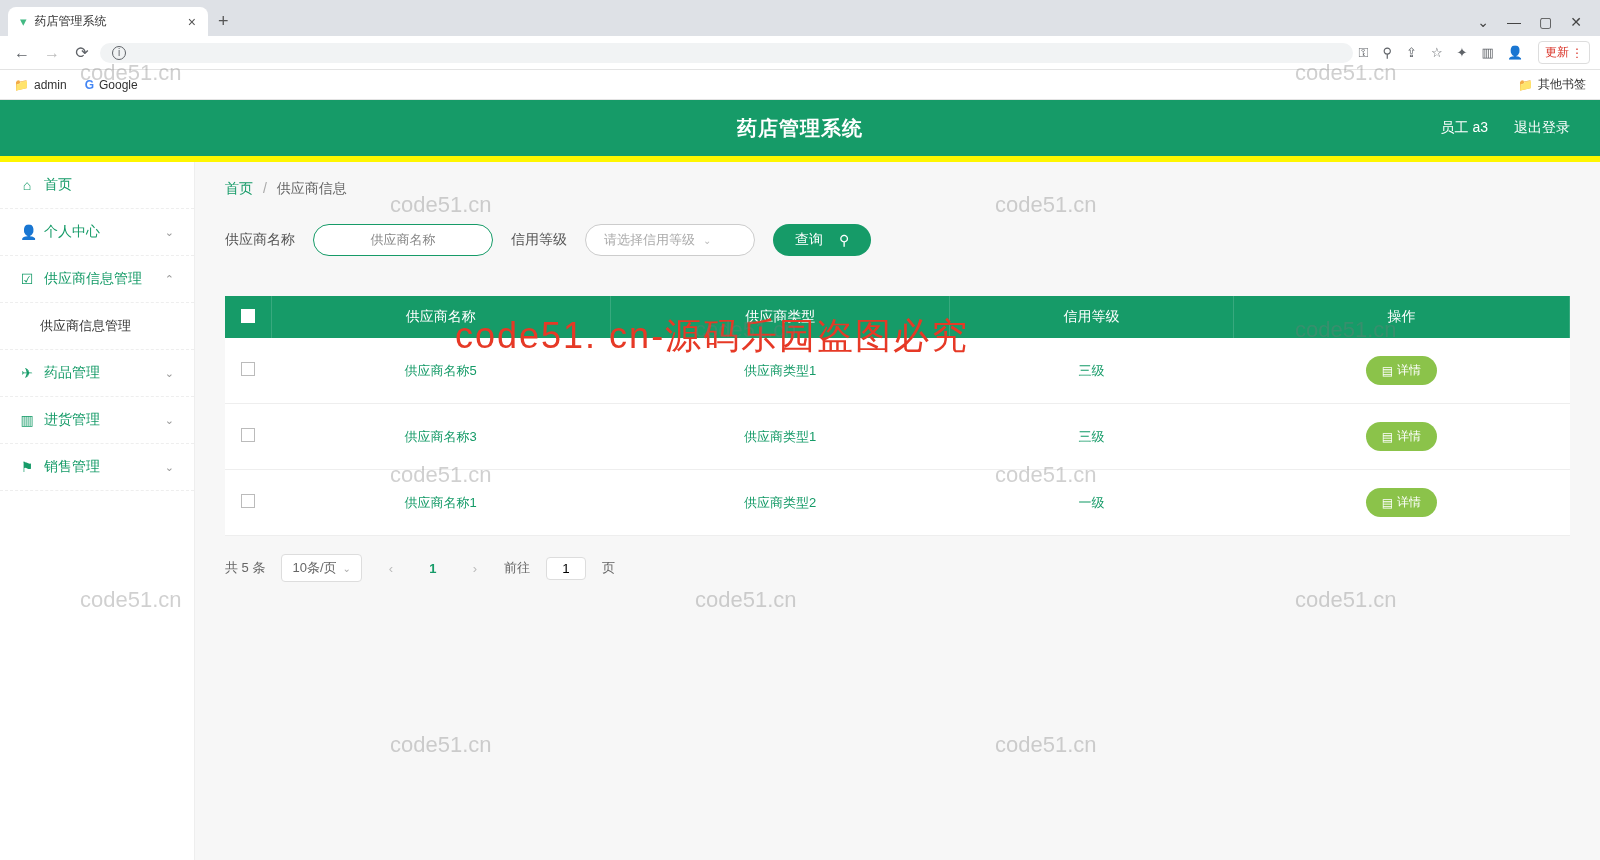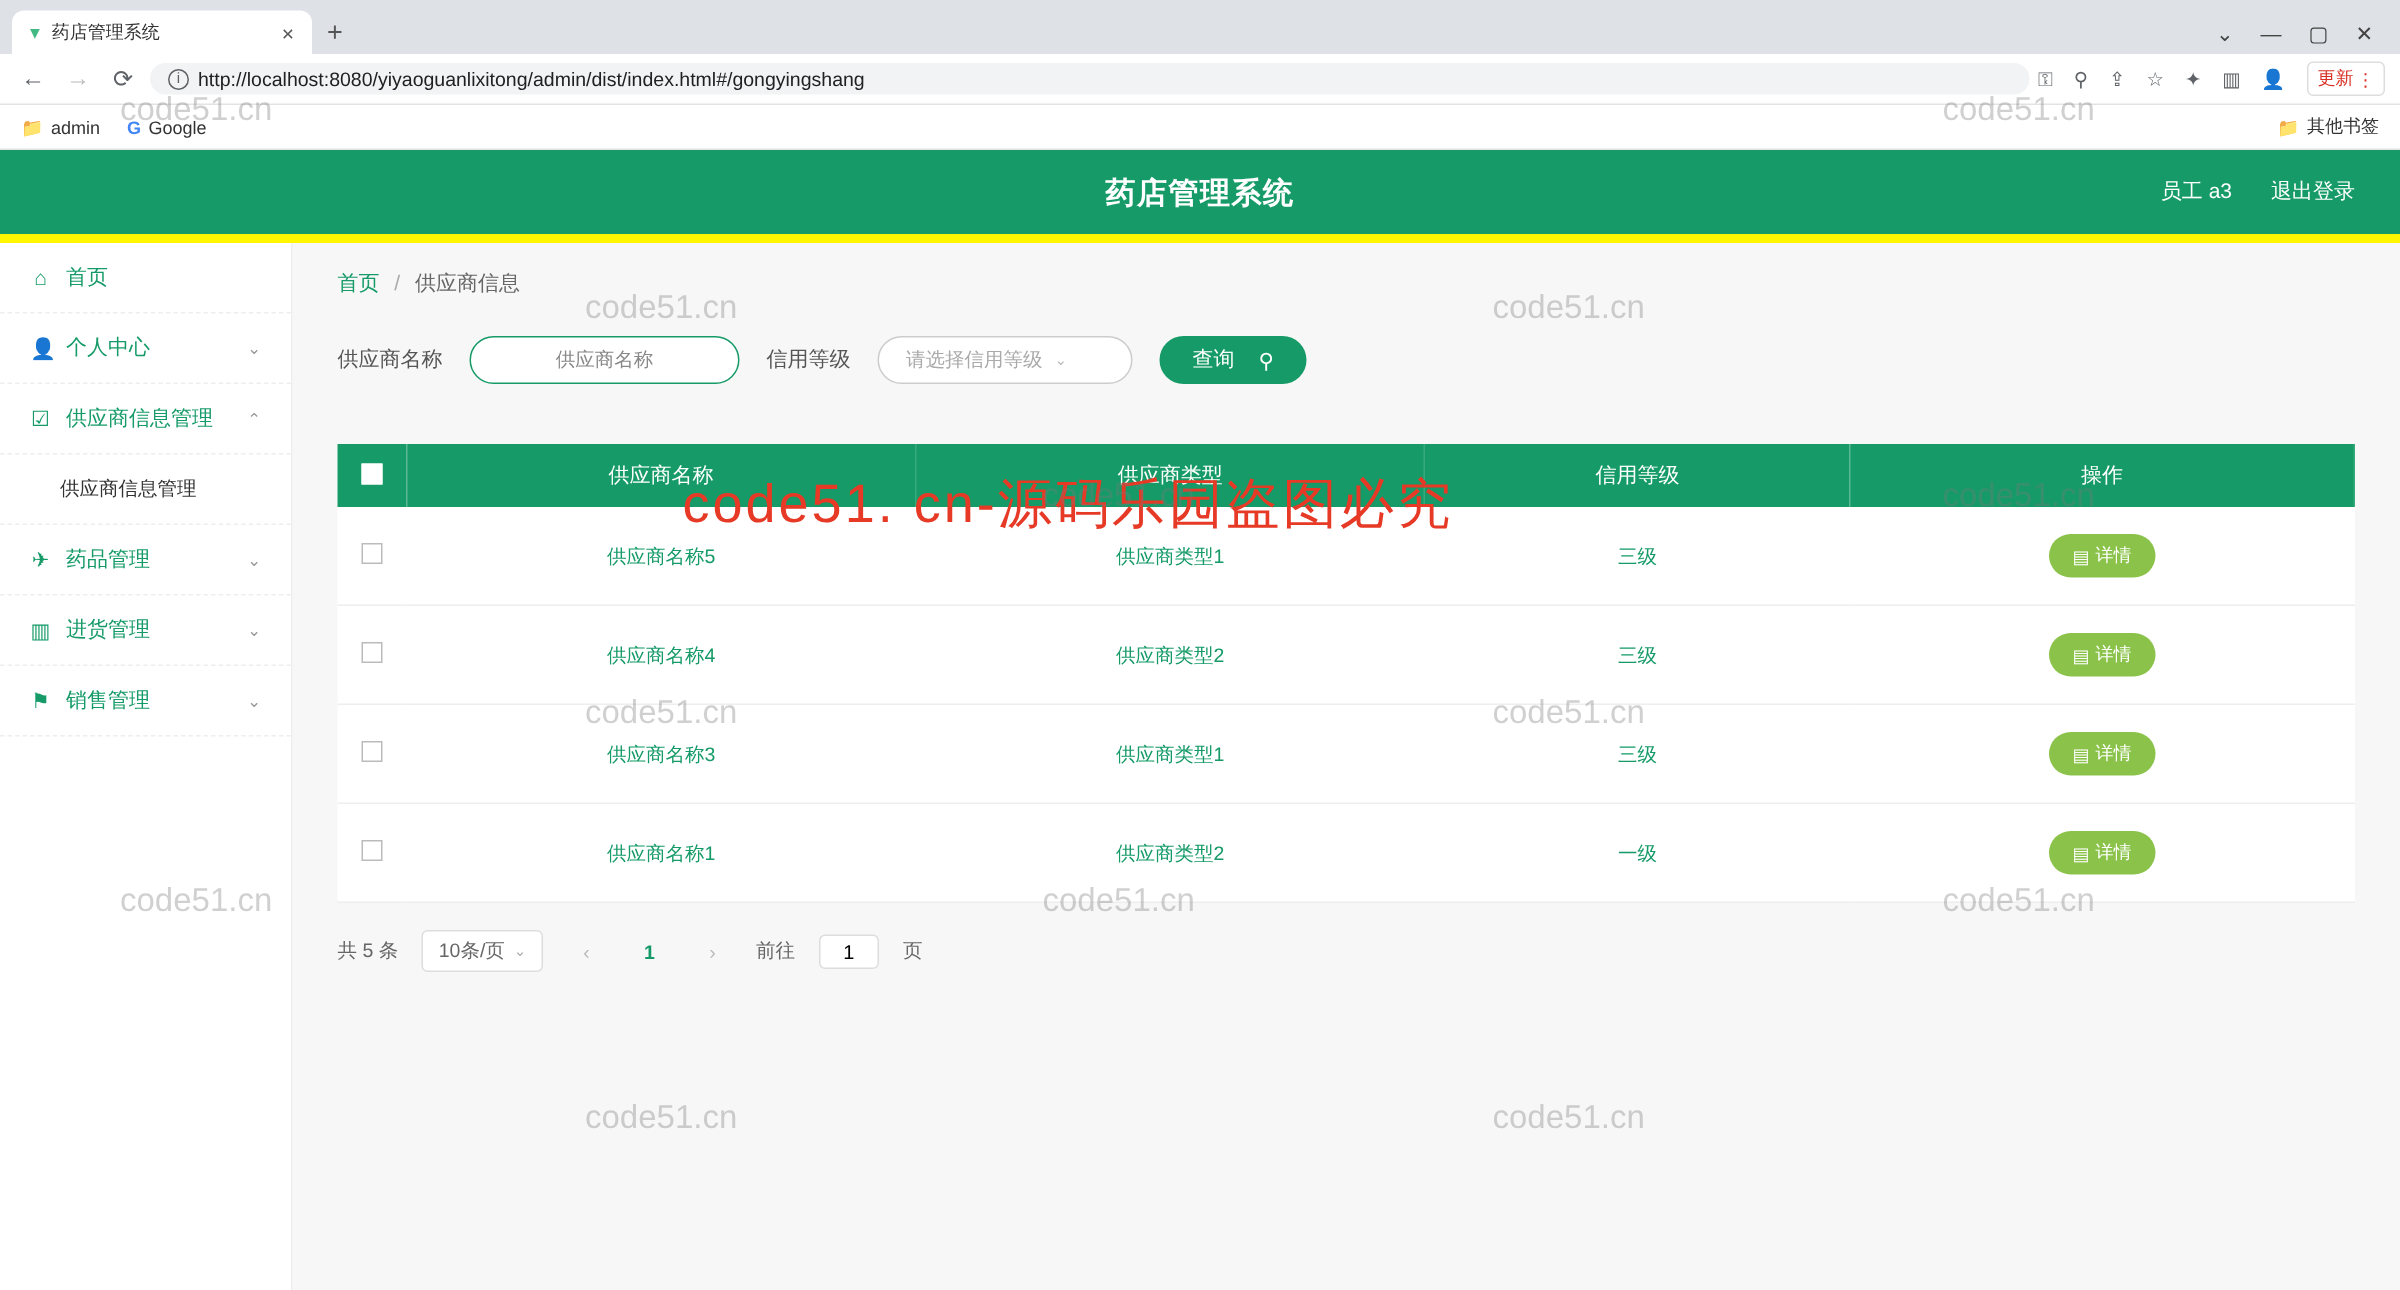--- a/index.html
+++ b/index.html
@@ -93,21 +93,20 @@
     <span>✕</span>
   </div>
 </div>
 
 <div class="url-bar">
   <span class="nav-btn">←</span>
   <span class="nav-btn" style="color:#bdbdbd;">→</span>
   <span class="nav-btn">⟳</span>
   <div class="url-input-wrap">
     <span class="info">i</span>
-    <span>http://localhost:8080/yiyaoguanlixitong/admin/dist/index.html#/gongyingshang</span>
   </div>
   <div class="url-right">
     <span>⚿</span>
     <span>⚲</span>
     <span>⇪</span>
     <span>☆</span>
     <span>✦</span>
     <span>▥</span>
     <span>👤</span>
     <span class="update-btn">
@@ -213,27 +212,20 @@
       <tbody id="table-body">
           <tr>
             <td><span class="chk"></span></td>
             <td>供应商名称5</td>
             <td>供应商类型1</td>
             <td>三级</td>
             <td><button class="detail-btn"><span>▤</span> 详情</button></td>
           </tr>
           <tr>
             <td><span class="chk"></span></td>
-            <td>供应商名称4</td>
-            <td>供应商类型2</td>
-            <td>三级</td>
-            <td><button class="detail-btn"><span>▤</span> 详情</button></td>
-          </tr>
-          <tr>
-            <td><span class="chk"></span></td>
             <td>供应商名称3</td>
             <td>供应商类型1</td>
             <td>三级</td>
             <td><button class="detail-btn"><span>▤</span> 详情</button></td>
           </tr>
           <tr>
             <td><span class="chk"></span></td>
             <td>供应商名称1</td>
             <td>供应商类型2</td>
             <td>一级</td>

